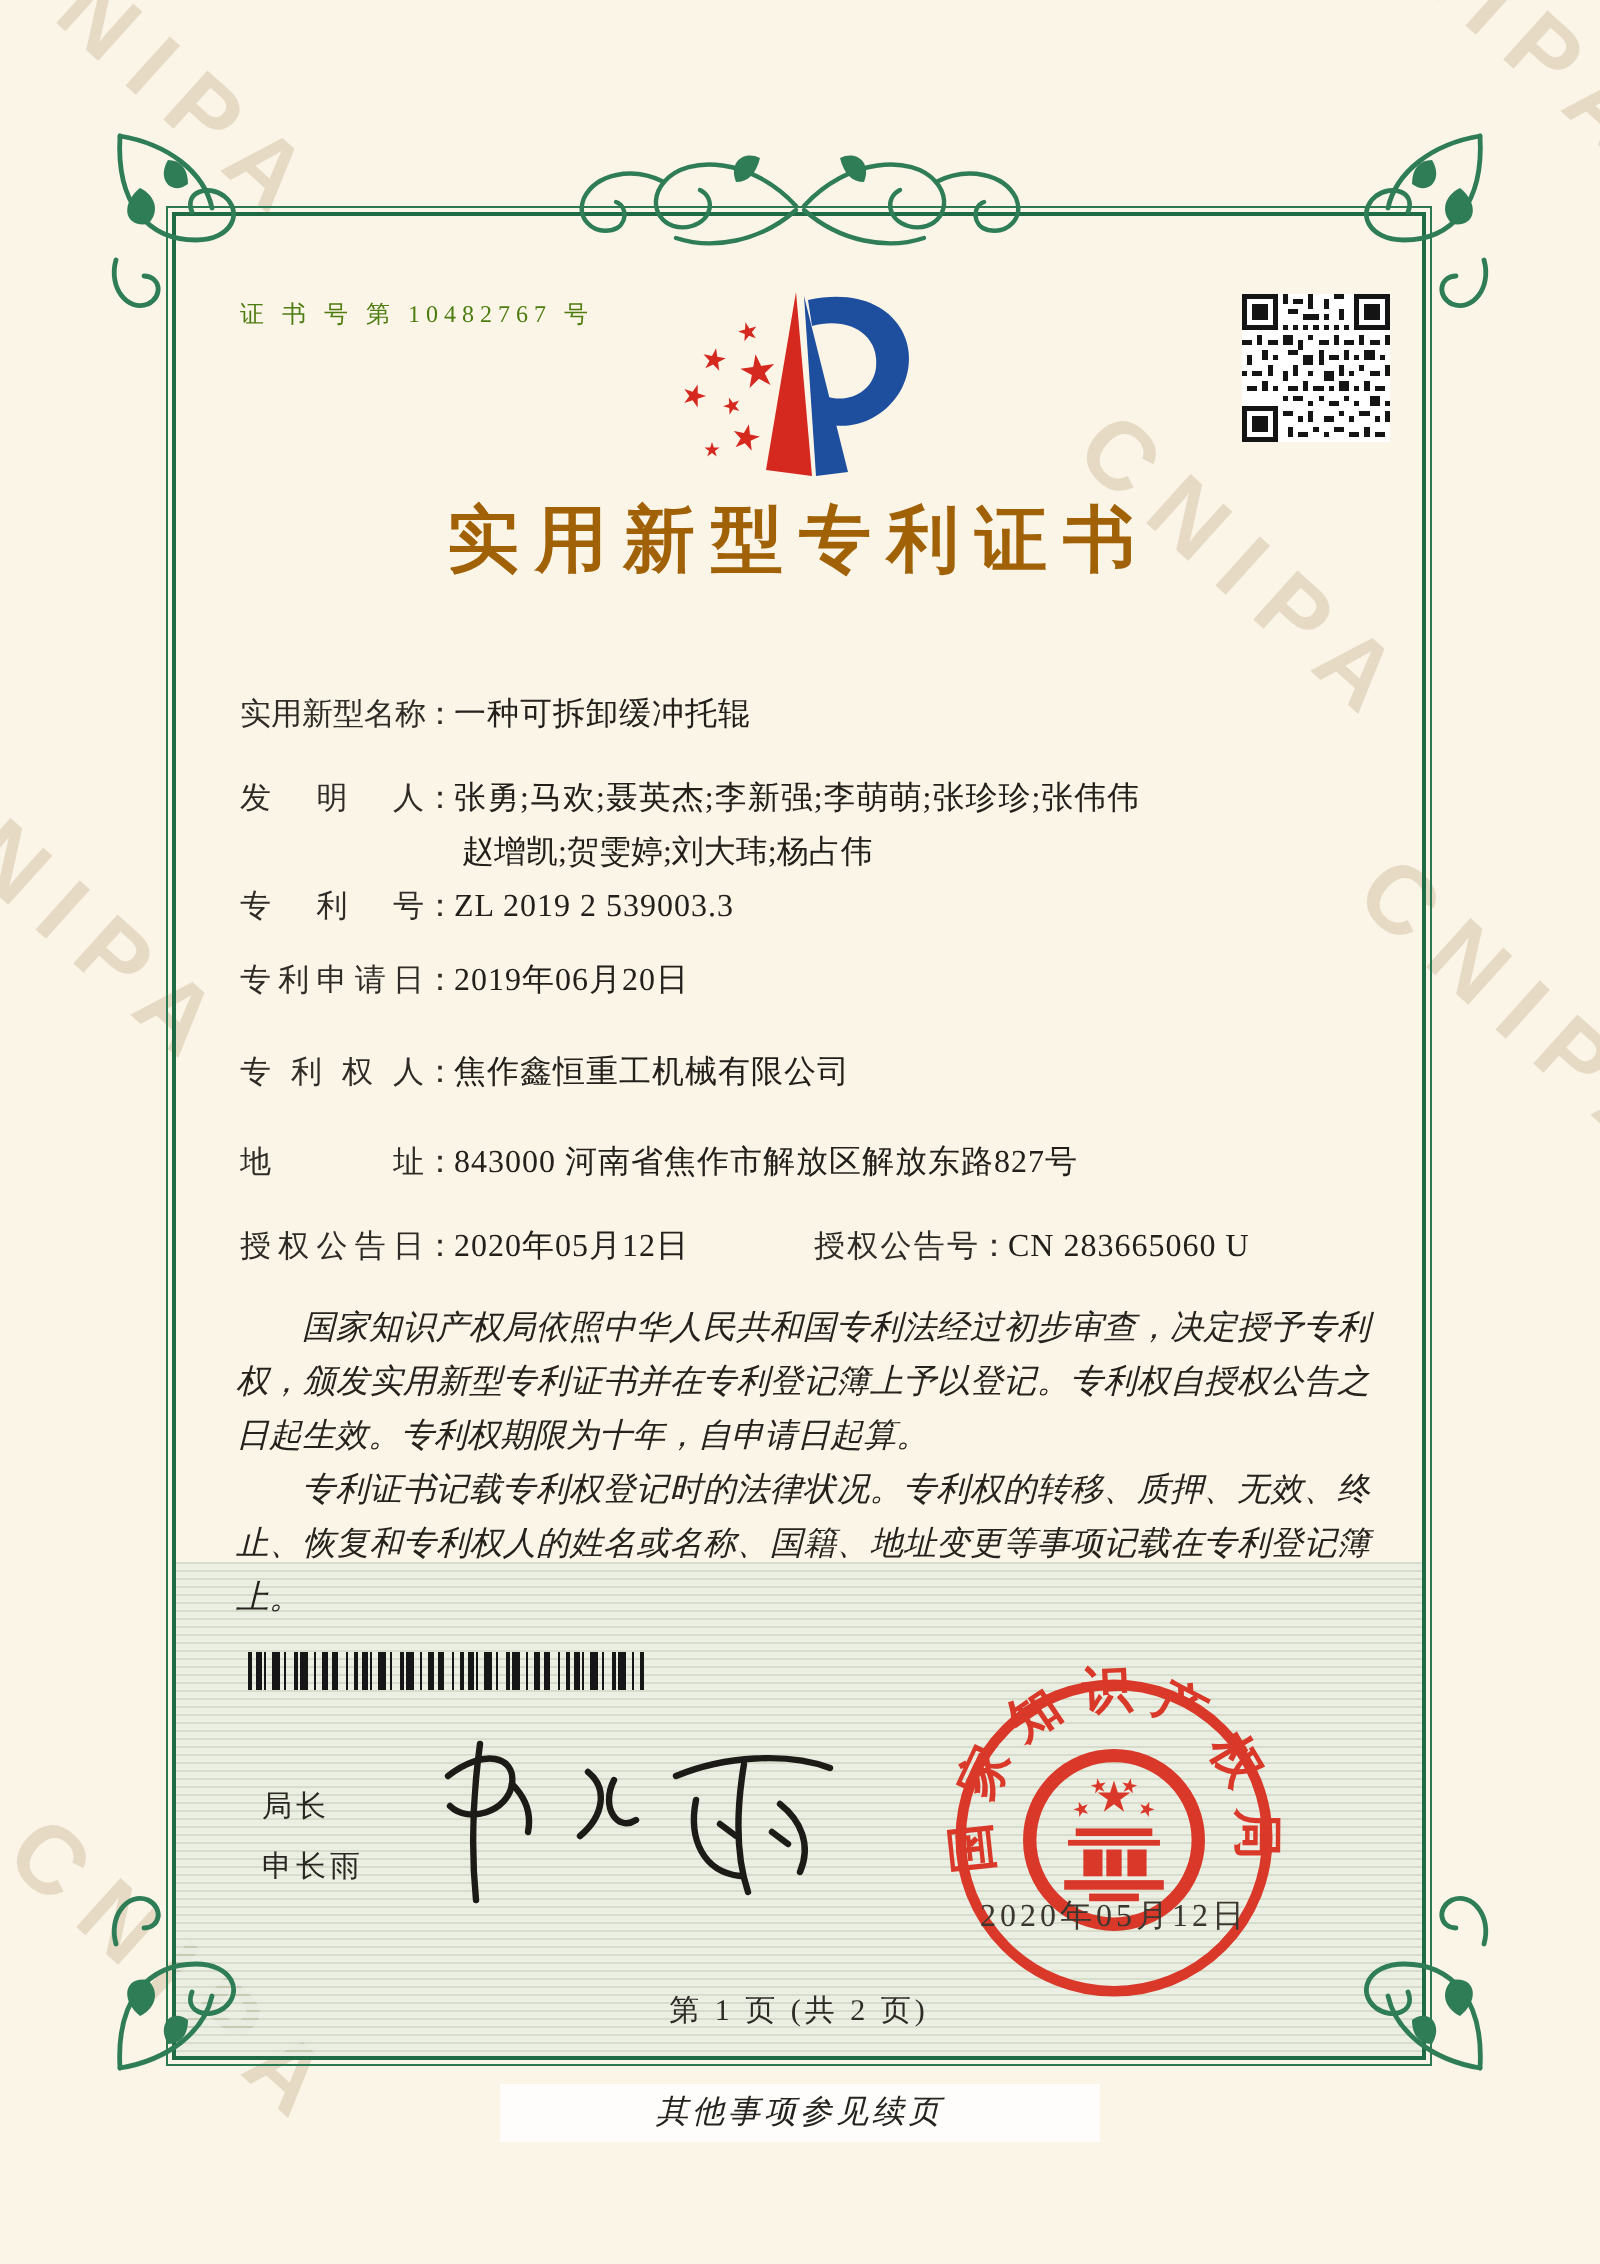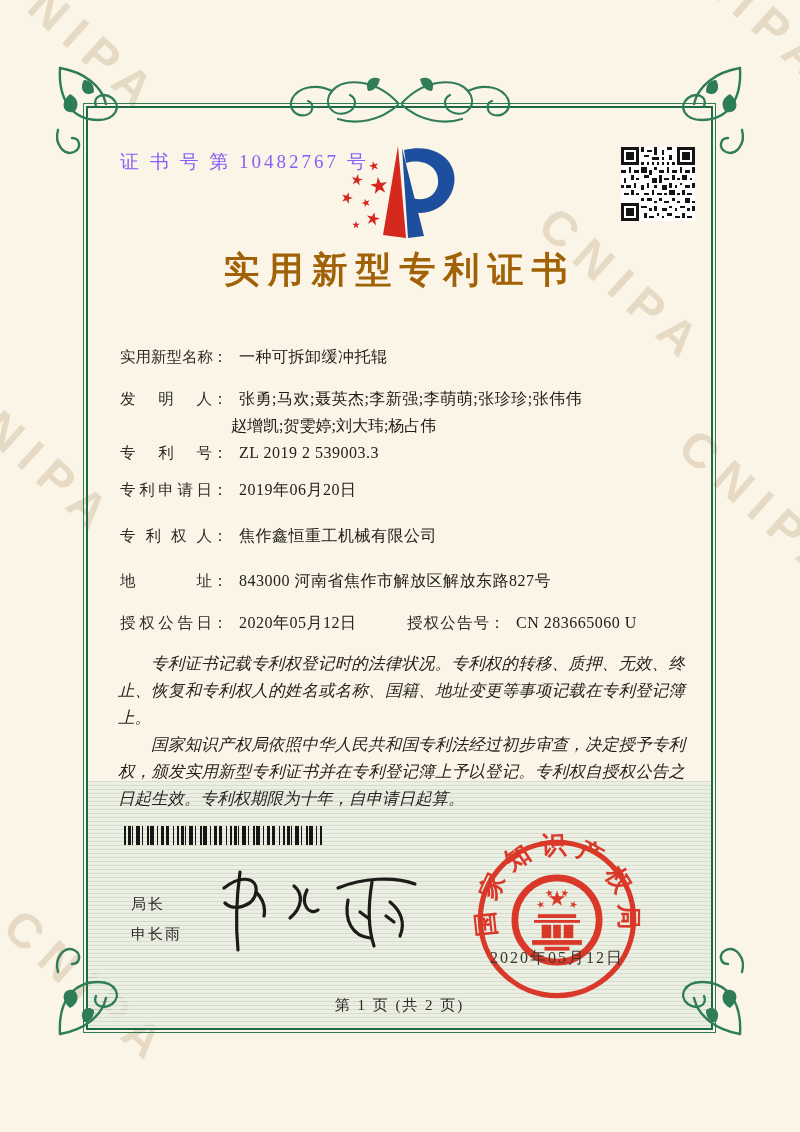--- a/index.html
+++ b/index.html
@@ -31,32 +31,32 @@
   }
   
   .orn { position:absolute; z-index:4; }
   .orn-tl { left:50px; top:64px; transform:scaleY(-1); }
   .orn-tr { left:650px; top:64px; transform:scale(-1,-1); }
   .orn-bl { left:50px; top:938px; }
   .orn-br { left:650px; top:938px; transform:scaleX(-1); }
   .orn-top { left:280px; top:73px; }
   
   .cert-no { position:absolute; left:120px; top:149px; z-index:5;
-    font-size:19px; letter-spacing:3px; color:#8b5cf6; }
+    font-size:12px; letter-spacing:3px; color:#4d7c0f; }
   .logo { position:absolute; left:336px; top:140px; z-index:5; }
   .qr { position:absolute; left:621px; top:147px; z-index:5; }
   .doc-title { position:absolute; left:83px; top:246px; width:633px; z-index:5;
     text-align:center; font-size:36px; font-weight:bold; letter-spacing:8px;
     color:#a16207; }
   
   .row { position:absolute; left:120px; z-index:5; font-size:16px; white-space:nowrap; }
   .flabel { display:inline-block; width:92px; font-size:15.5px;
     text-align:justify; text-align-last:justify; color:#2f2c27; vertical-align:bottom; }
   .colon { display:inline-block; width:14px; color:#2f2c27; }
-  .fvalue { margin-left:13px; color:#23201c; letter-spacing:0.5px; }
+  .fvalue { margin-left:1px; color:#23201c; letter-spacing:0.5px; }
   .inv2 { position:absolute; left:231px; z-index:5; font-size:16px; color:#23201c; }
   .pair2 { position:absolute; left:407px; z-index:5; font-size:16px; white-space:nowrap; }
   .pair2 .flabel { width:82px; }
   
   .body-text { position:absolute; left:118px; top:650px; width:567px; z-index:5;
     font-size:16.5px; line-height:27px; font-style:italic; color:#26231e;
     text-align:justify; }
   .body-text p { text-indent:2em; }
   
   .barcode { position:absolute; left:124px; top:826px; width:198px; height:19px; z-index:5;
@@ -181,22 +181,22 @@
     <span class="flabel">地　　　址</span><span class="colon">：</span><span class="fvalue">843000 河南省焦作市解放区解放东路827号</span>
   </div>
   <div class="row" style="top:613px">
     <span class="flabel">授权公告日</span><span class="colon">：</span><span class="fvalue">2020年05月12日</span>
   </div>
   <div class="pair2" style="top:613px">
     <span class="flabel">授权公告号</span><span class="colon">：</span><span class="fvalue">CN 283665060 U</span>
   </div>
 
   <div class="body-text">
+    <p>国家知识产权局依照中华人民共和国专利法经过初步审查，决定授予专利权，颁发实用新型专利证书并在专利登记簿上予以登记。专利权自授权公告之日起生效。专利权期限为十年，自申请日起算。</p>
     <p>专利证书记载专利权登记时的法律状况。专利权的转移、质押、无效、终止、恢复和专利权人的姓名或名称、国籍、地址变更等事项记载在专利登记簿上。</p>
-    <p>国家知识产权局依照中华人民共和国专利法经过初步审查，决定授予专利权，颁发实用新型专利证书并在专利登记簿上予以登记。专利权自授权公告之日起生效。专利权期限为十年，自申请日起算。</p>
   </div>
 
   <div class="barcode"></div>
 
   <div class="commissioner">
     <div>局长</div>
     <div>申长雨</div>
   </div>
 
   <svg class="signature" width="225" height="100" viewBox="0 0 225 100" fill="none" stroke="#1d1b18" stroke-width="3.2" stroke-linecap="round">
@@ -233,14 +233,15 @@
         <rect x="-4" y="5" width="8" height="14"></rect>
         <rect x="7" y="5" width="10" height="14"></rect>
         <rect x="-26" y="21" width="52" height="5"></rect>
         <rect x="-13" y="28" width="26" height="4"></rect>
       </g>
     </g>
   </svg>
   <div class="seal-date">2020年05月12日</div>
 
   <div class="page-info">第 1 页 (共 2 页)</div>
+  <div class="cont-note">其他事项参见续页</div>
 
 </div>
 
 </body></html>

